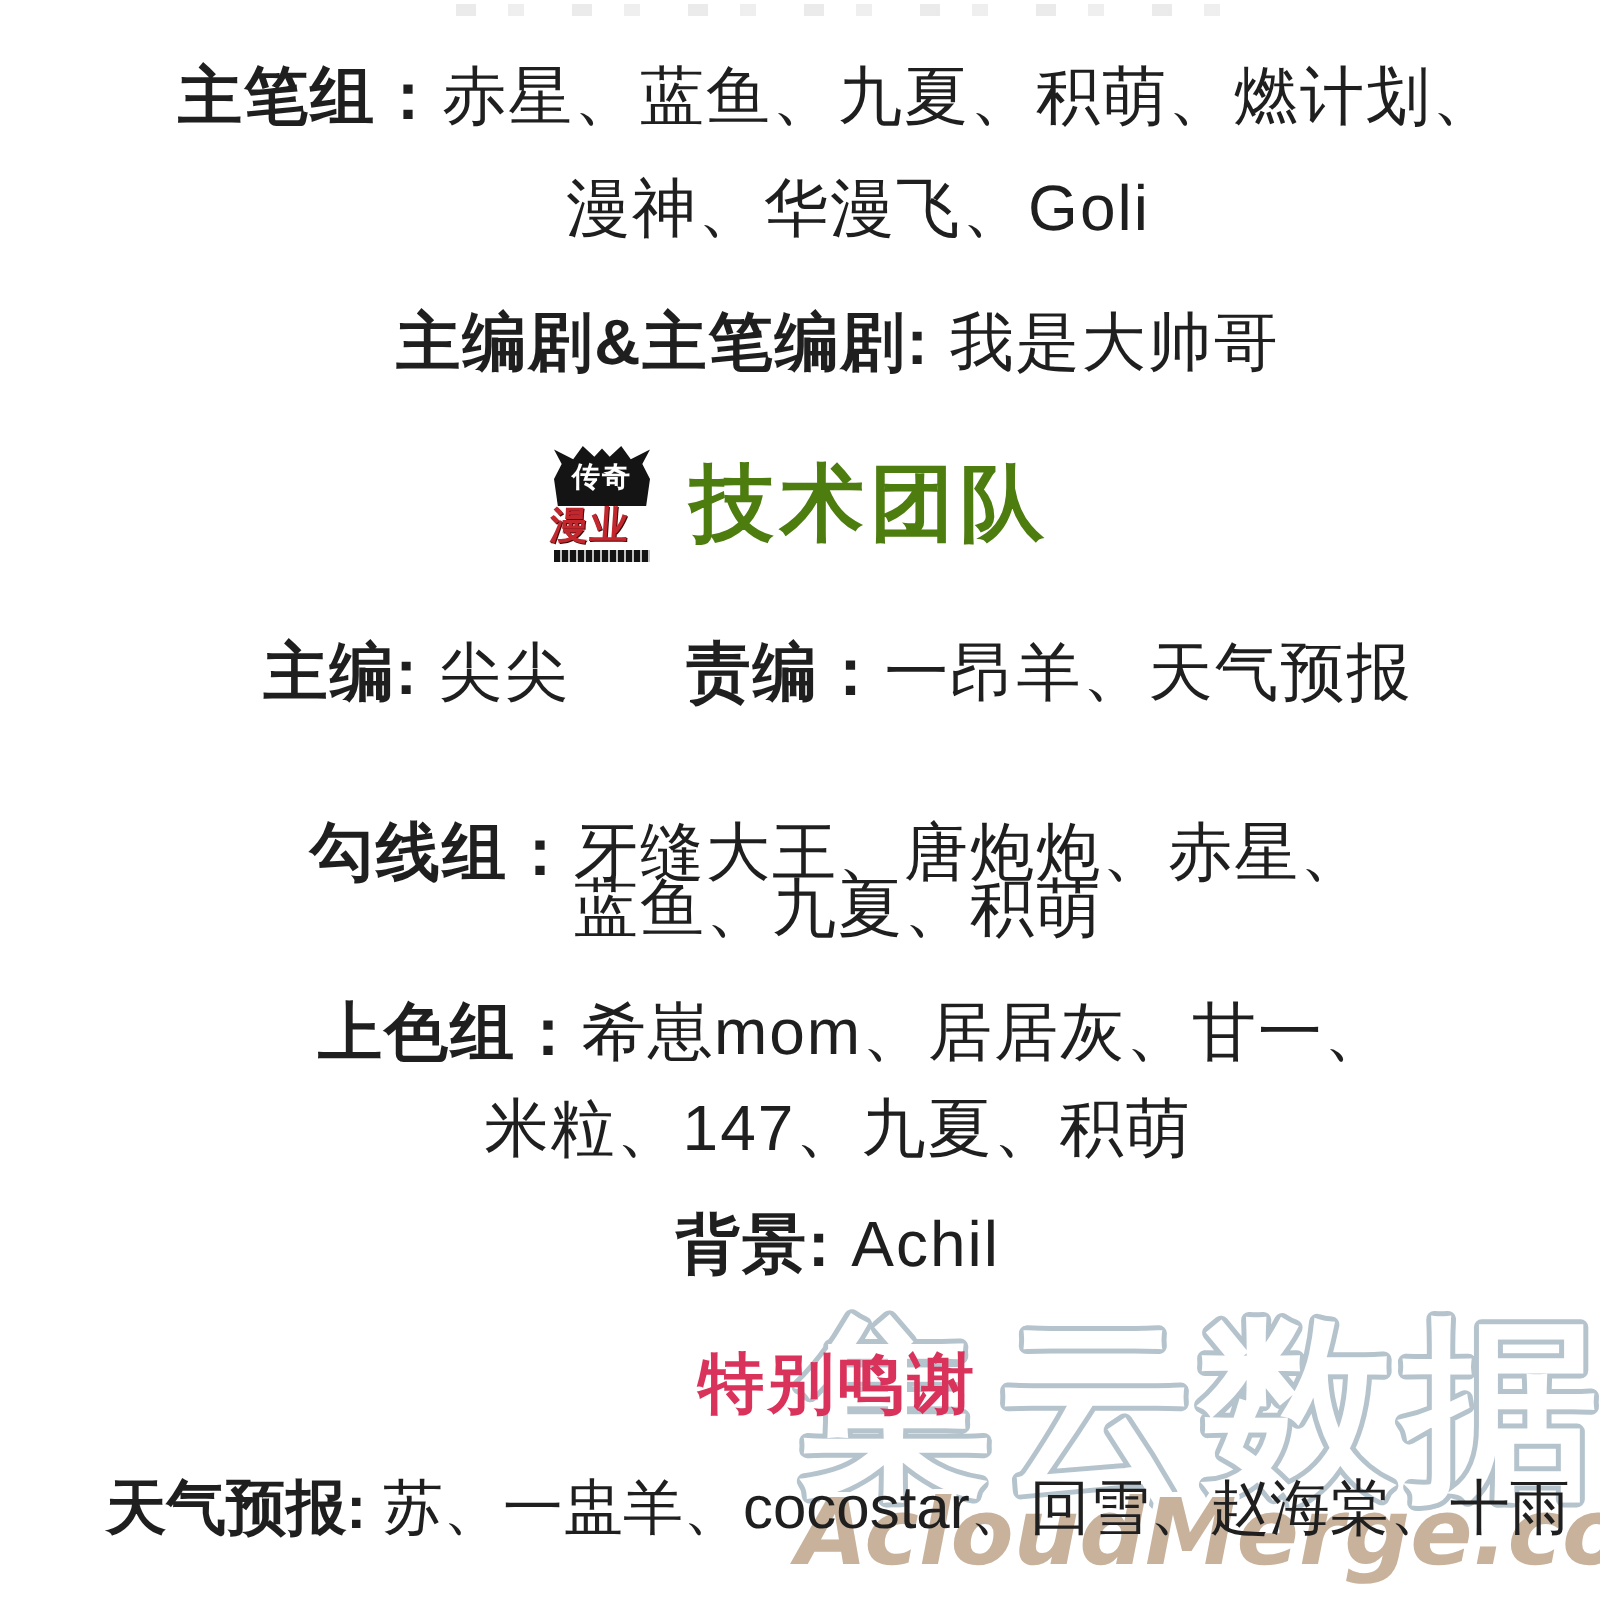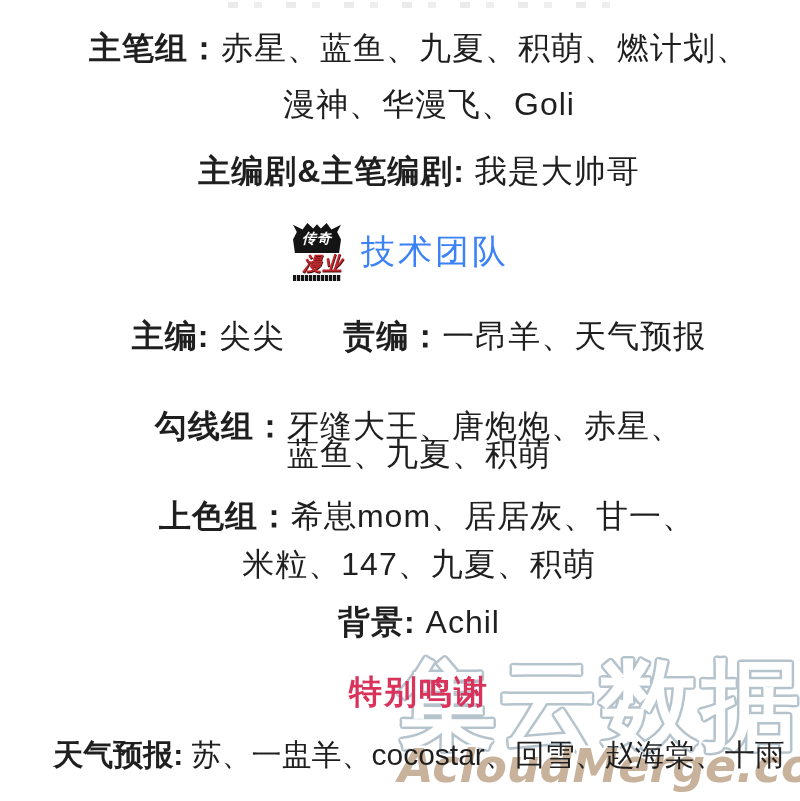--- a/index.html
+++ b/index.html
@@ -56,40 +56,40 @@
   .l-shangse2   { top:546px; }
   .l-beijing    { top:604px; }
   .l-thanks     { top:673px; font-size:33px; font-weight:700; color:#d9335c; letter-spacing:2px; }
   .l-history    { top:738px; font-size:30px; letter-spacing:0; }
   
   .team-header {
     position:absolute; top:220px; left:0; width:100%; height:64px;
     display:flex; align-items:center; justify-content:center; gap:18px;
     z-index:2;
   }
-  .logo { width:52px; text-align:right; line-height:1; flex:0 0 auto;font-style:italic; }
+  .logo { width:52px; text-align:left; line-height:1; flex:0 0 auto; }
   .logo-burst {
     width:48px; height:30px; margin:0 auto;
     background:#141414;
     display:flex; align-items:center; justify-content:center;
     clip-path:polygon(8% 30%, 0 6%, 20% 22%, 30% 0, 42% 18%, 50% 4%, 58% 18%, 70% 0, 80% 22%, 100% 6%, 92% 30%, 100% 55%, 96% 100%, 4% 100%, 0 55%);
   }
   .logo-burst span { color:#ffffff; font-size:14px; font-weight:700; letter-spacing:1px; }
   .logo-red {
     color:#c1272d; font-size:19px; font-weight:700; letter-spacing:1px;
     margin-top:1px;
     text-shadow:0.5px 0.5px 0 #3a0a0a;
     transform:skewX(-4deg);
   }
   .logo-bar {
     width:48px; height:6px; margin:2px auto 0; background:#141414;
     background-image:repeating-linear-gradient(90deg, transparent 0 3px, rgba(255,255,255,.75) 3px 4px);
   }
   .team-title {
-    font-size:34px; font-weight:400; color:#3b82f6; letter-spacing:3px;
+    font-size:42px; font-weight:700; color:#4d7c0f; letter-spacing:3px;
     white-space:nowrap;
   }
 </style>
 </head>
 <body>
 
 <div class="canvas">
 
   <div class="top-remnant"></div>
 

